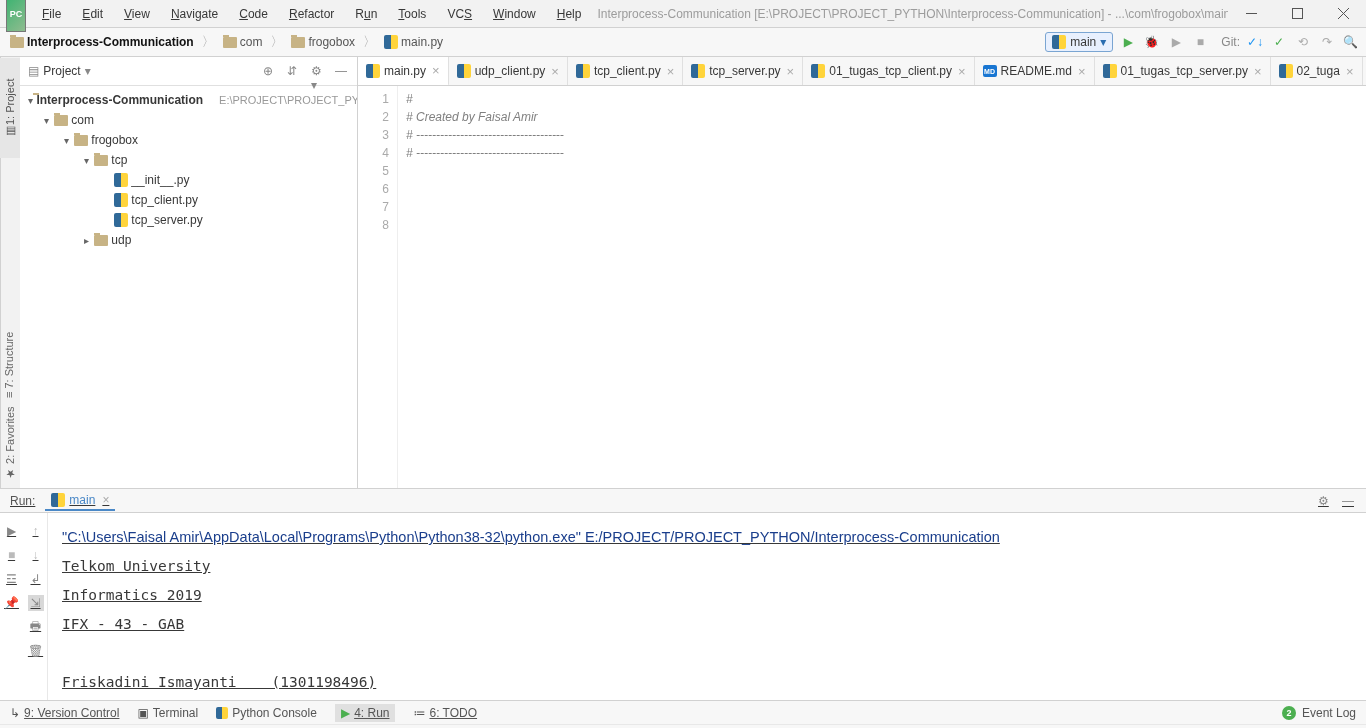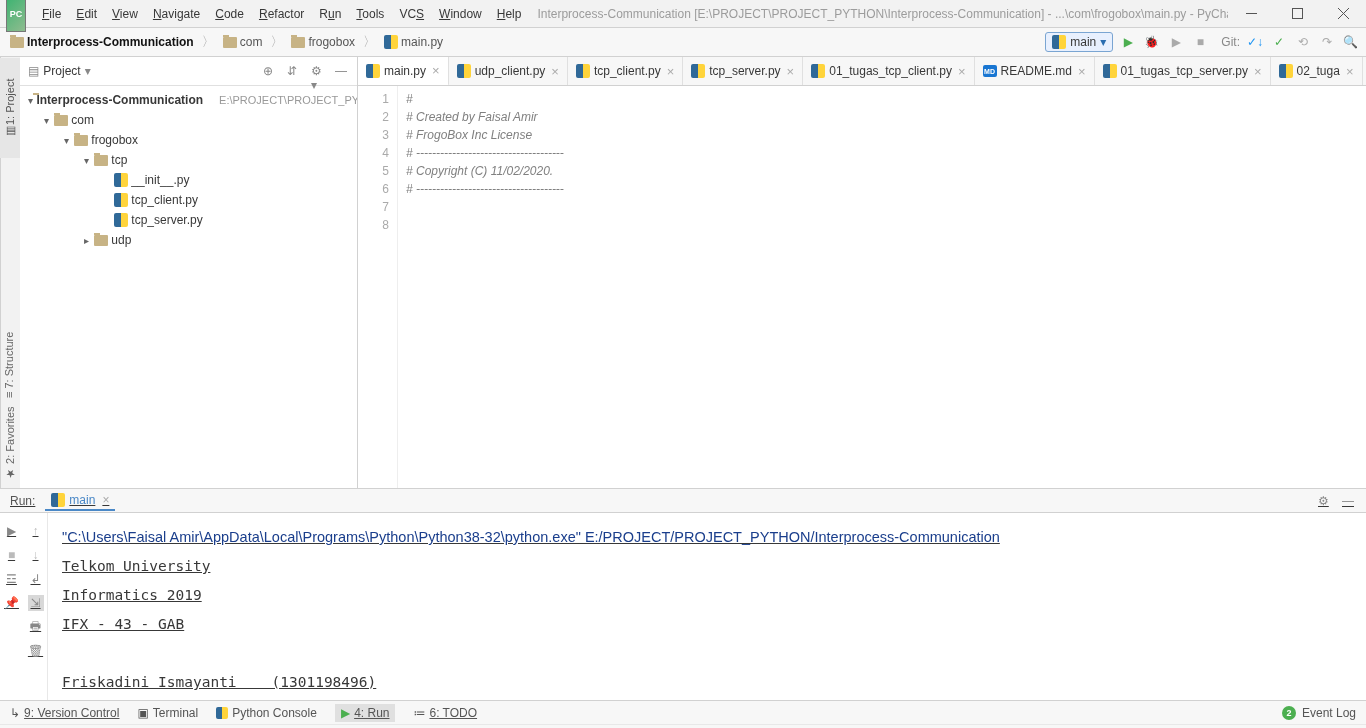--- a/index.html
+++ b/index.html
@@ -1,19 +1,19 @@
 <!DOCTYPE html>
 <html><head>
 <meta charset="utf-8">
 <style>
 * { margin:0; padding:0; box-sizing:border-box; font-family:"Segoe UI",Arial,sans-serif; }
 body { width:1366px; height:728px; background:#fff; overflow:hidden; font-size:12px; color:#383838;}
 .title-bar { height:28px; display:flex; align-items:center; background:#f2f2f2; border-bottom:1px solid #d1d1d1; }
 .app-icon { width:20px; height:36px; margin:0 6px; background:linear-gradient(135deg,#3cb371,#8fbc8f); border:1px solid #777; display:flex; align-items:center; justify-content:center; font-size:9px; color:#fff; font-weight:bold;}
-.menu { display:flex; gap:3px; padding-left:4px;}
+.menu { display:flex; gap:9px; padding-left:4px;}
 .menu span{ padding:2px 6px; cursor:default;}
 .menu span u{ text-decoration:underline;}
 .title-text{ flex:1; text-align:center; color:#9c9c9c; font-size:12px; padding:0 10px; white-space:nowrap; overflow:hidden;}
 .win-controls{ display:flex; gap:0;}
 .win-btn{ width:46px; height:28px; display:flex; align-items:center; justify-content:center; color:#555;}
 .win-btn svg{ width:11px; height:11px; stroke:#555; fill:none; stroke-width:1;}
 .nav-bar{ height:29px; display:flex; align-items:center; background:#f7f7f7; border-bottom:1px solid #d1d1d1; padding:0 6px;}
 .breadcrumb{ display:flex; align-items:center; gap:4px; flex:1;}
 .bc-item{ display:flex; align-items:center; gap:3px; padding:2px 4px; color:#555;}
 .bc-item.bold{ font-weight:bold; color:#111;}
@@ -257,23 +257,21 @@
           <div>3</div>
           <div>4</div>
           <div>5</div>
           <div>6</div>
           <div>7</div>
           <div>8</div>
         </div>
       <div class="code" id="code">
           <div class="line">#</div>
           <div class="line"># Created by Faisal Amir</div>
-          <div class="line"># FrogoBox Inc License</div>
           <div class="line"># -------------------------------------</div>
-          <div class="line"># Copyright (C) 11/02/2020.</div>
           <div class="line"># -------------------------------------</div>
         </div>
     </div>
   </div>
 </div>
 
 <div class="run-panel">
   <div class="run-header">
     <span style="color:#555;">Run:</span>
     <div class="run-tab">

